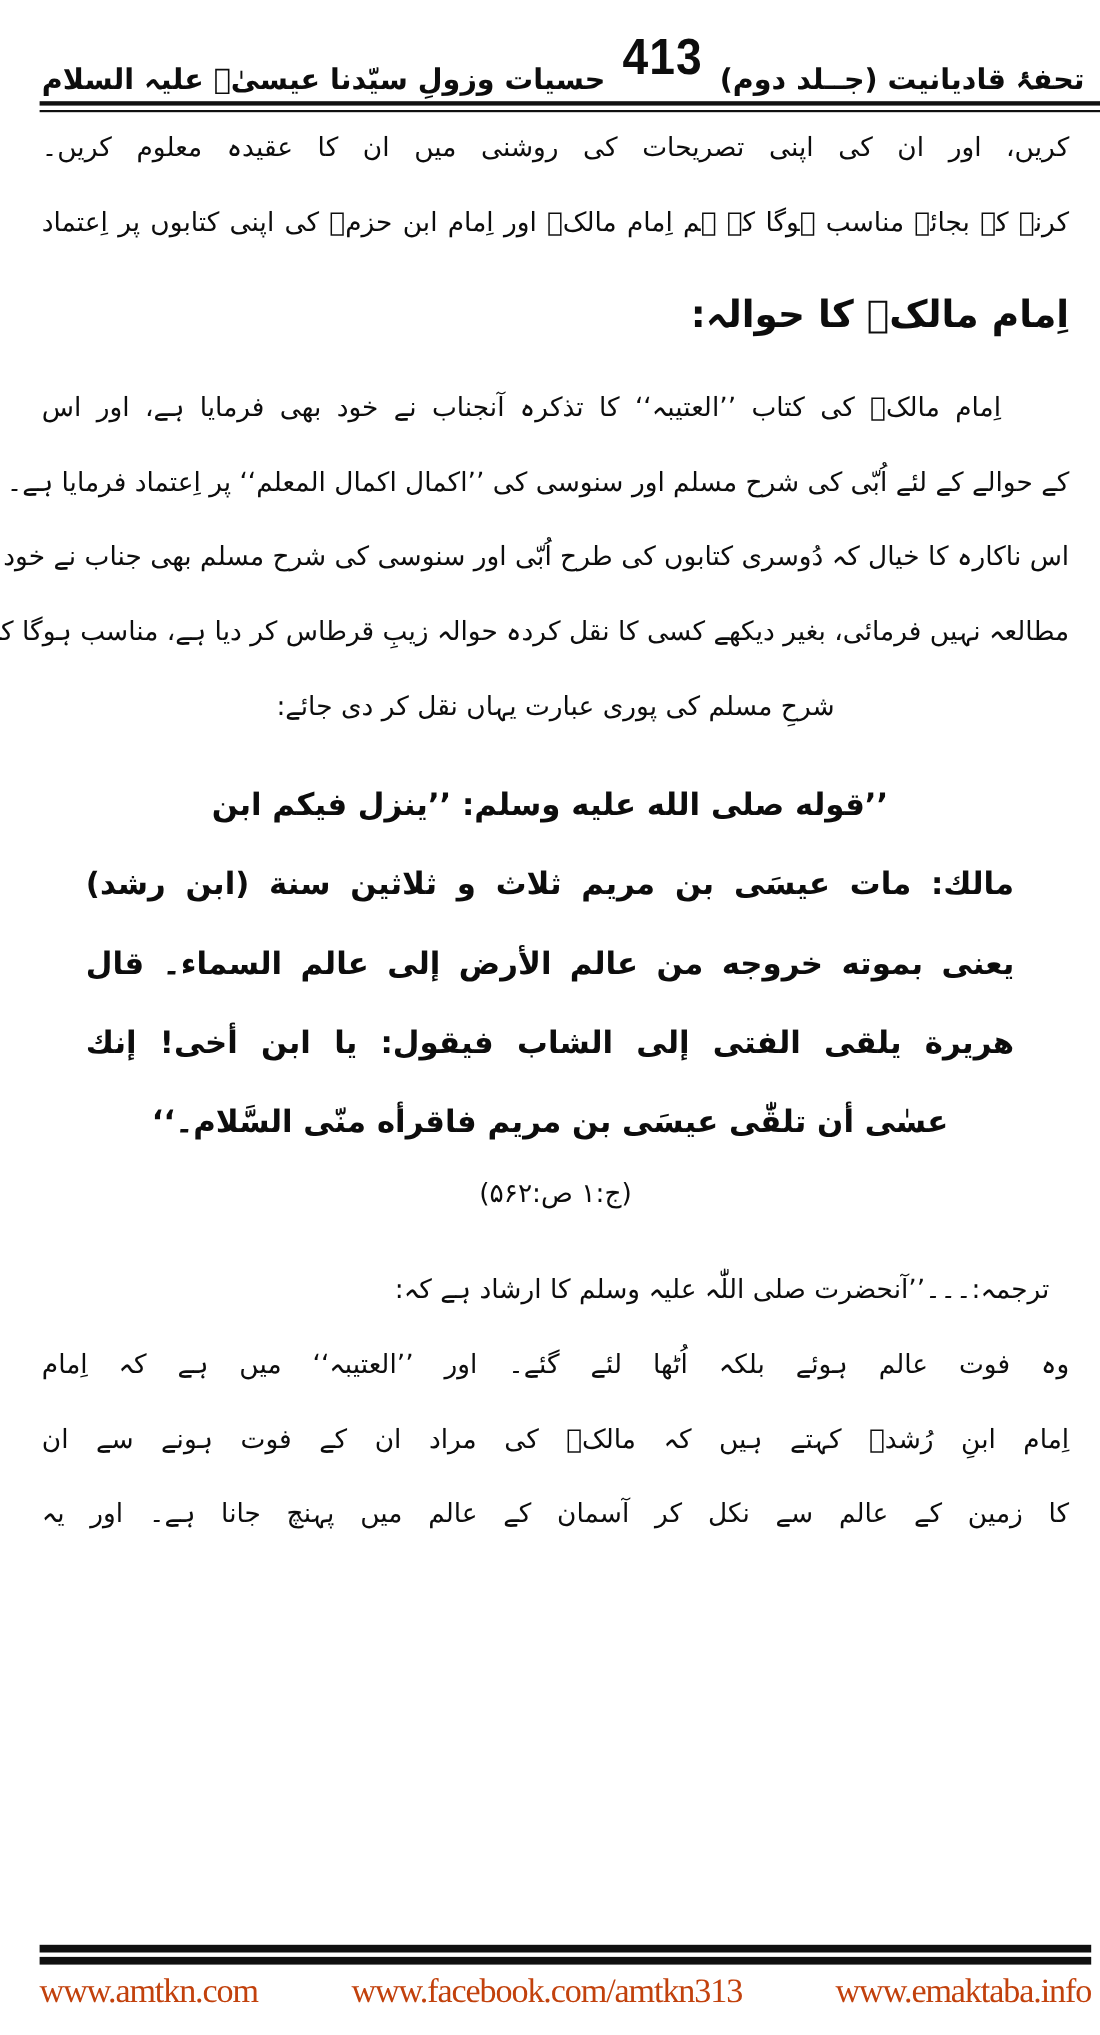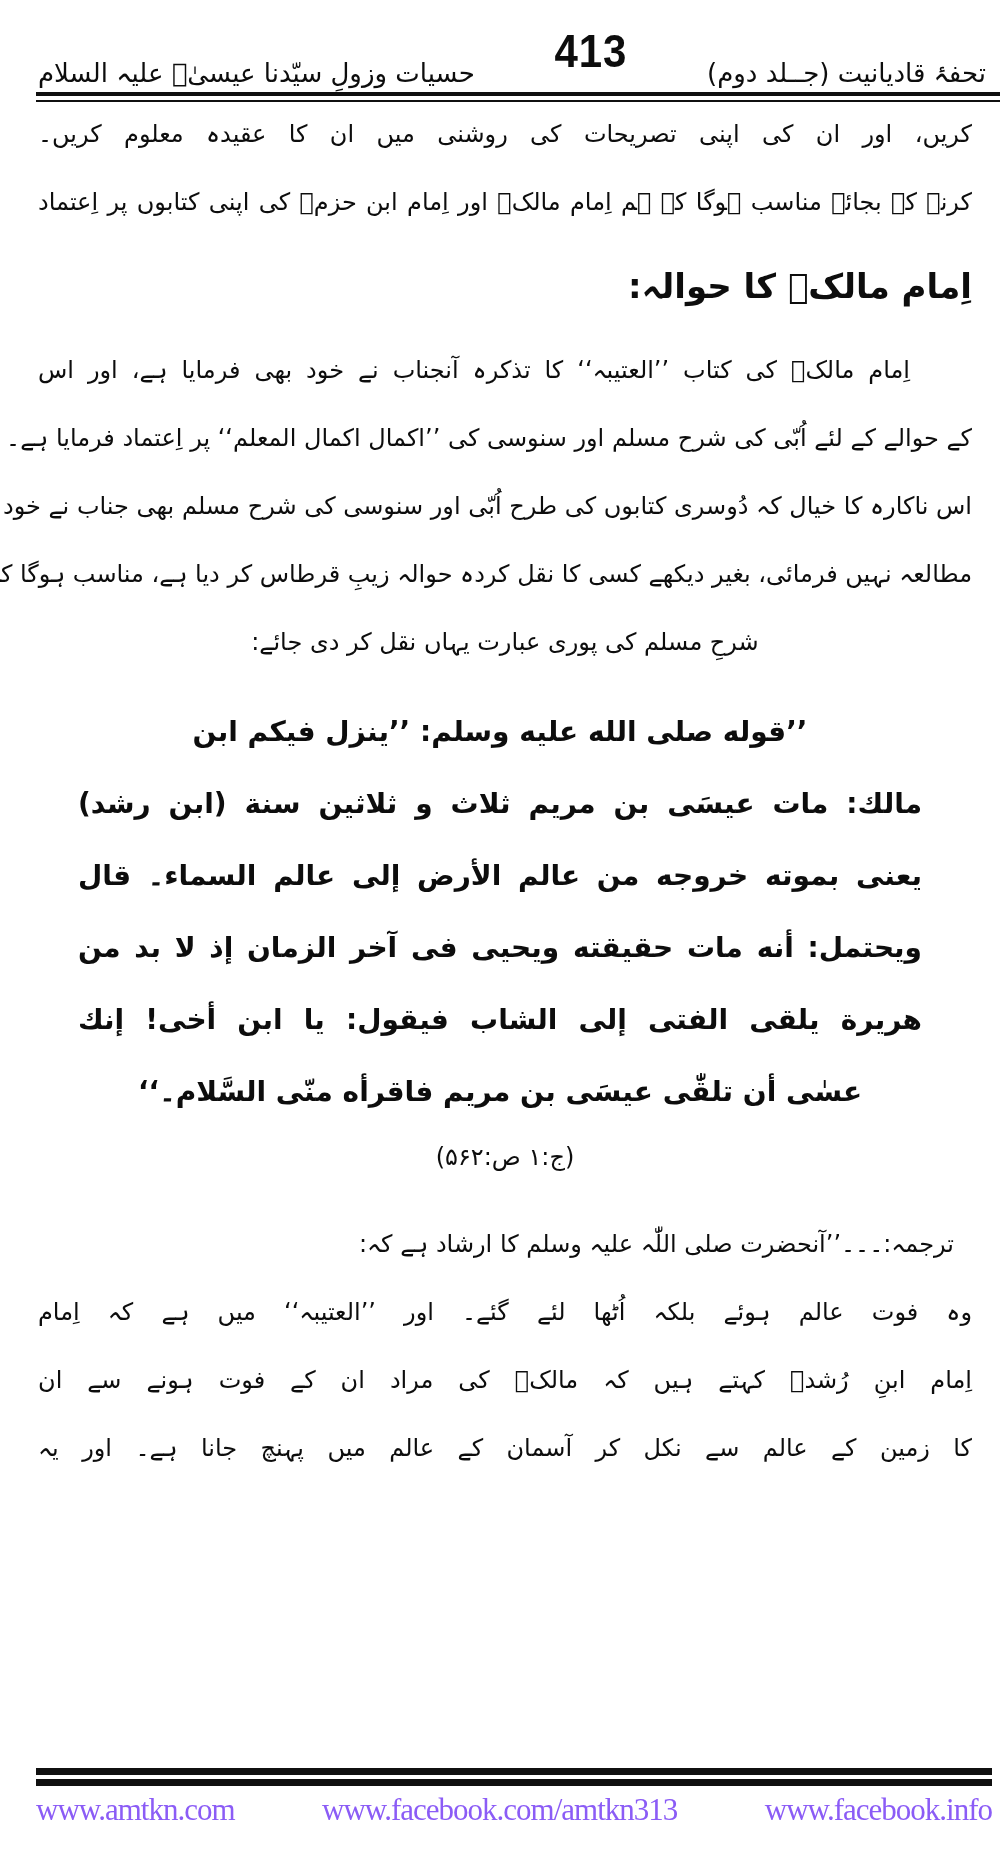--- a/index.html
+++ b/index.html
@@ -7,21 +7,21 @@
     position:relative; width:1000px; height:1850px; margin:0 auto;
     background:#ffffff; color:#0d0d0d; overflow:hidden;
     font-family:"DejaVu Sans", sans-serif;
   }
 
   
   .hdr {
     position:absolute; top:14px; left:38px; right:14px; height:76px;
     display:flex; justify-content:space-between; align-items:center;
   }
-  .hdr .t { font-weight:normal; font-size:26px; white-space:nowrap; direction:rtl;margin-top:41px; }
+  .hdr .t { font-weight:bold; font-size:26px; white-space:nowrap; direction:rtl;margin-top:41px; }
   .hdr .num {
     font-family:"Liberation Sans", sans-serif; font-weight:bold;
     font-size:42px; letter-spacing:1px; transform:scaleY(1.1);
   }
   .hdr-rule {
     position:absolute; top:92px; left:36px; right:0; height:4px;
     border-top:4px solid #101010; border-bottom:2px solid #101010;
   }
 
   
@@ -38,21 +38,21 @@
   .cite { font-size:24px; font-weight:normal; line-height:58px; text-align:center; white-space:nowrap; }
   .tr  { margin-top:24px; }
 
   
   .f-rules { position:absolute; left:36px; right:8px; top:1768px; }
   .f-rules .bar { height:7px; background:#101010; margin-bottom:4px; }
   .f-links {
     position:absolute; left:36px; right:8px; top:1792px;
     display:flex; justify-content:space-between;
     font-family:"Liberation Serif", serif; font-size:31px; letter-spacing:-1px;
-    color:#8b5cf6;
+    color:#c2410c;
   }
 </style>
 </head>
 <body>
 
 <div class="page">
 
   <div class="hdr">
     <span class="t">حسیات وزولِ سیّدنا عیسیٰؑ علیہ السلام</span>
     <span class="num">413</span>
@@ -70,21 +70,20 @@
     <div class="u fill ind">اِمام مالکؒ کی کتاب ’’العتیبہ‘‘ کا تذکرہ آنجناب نے خود بھی فرمایا ہے، اور اس</div>
     <div class="u fill">کے حوالے کے لئے اُبّی کی شرح مسلم اور سنوسی کی ’’اکمال اکمال المعلم‘‘ پر اِعتماد فرمایا ہے۔</div>
     <div class="u fill">اس ناکارہ کا خیال کہ دُوسری کتابوں کی طرح اُبّی اور سنوسی کی شرح مسلم بھی جناب نے خود</div>
     <div class="u fill">مطالعہ نہیں فرمائی، بغیر دیکھے کسی کا نقل کردہ حوالہ زیبِ قرطاس کر دیا ہے، مناسب ہوگا کہ</div>
     <div class="u center">شرحِ مسلم کی پوری عبارت یہاں نقل کر دی جائے:</div>
 
     <div class="arb">
       <div class="a center">’’قوله صلى الله عليه وسلم: ’’ينزل فيكم ابن</div>
       <div class="a fill">مالك: مات عيسَى بن مريم ثلاث و ثلاثين سنة (ابن رشد)</div>
       <div class="a fill">يعنى بموته خروجه من عالم الأرض إلى عالم السماء۔ قال</div>
-      <div class="a fill">ويحتمل: أنه مات حقيقته ويحيى فى آخر الزمان إذ لا بد من</div>
       <div class="a fill">هريرة يلقى الفتى إلى الشاب فيقول: يا ابن أخى! إنك</div>
       <div class="a center">عسٰى أن تلقّٰى عيسَى بن مريم فاقرأه منّى السَّلام۔‘‘</div>
     </div>
 
     <div class="cite">(ج:۱ ص:۵۶۲)</div>
 
     <div class="tr">
       <div class="u right ind-sm">ترجمہ:۔۔۔’’آنحضرت صلی اللّٰہ علیہ وسلم کا ارشاد ہے کہ:</div>
       <div class="u fill">وہ فوت عالم ہوئے بلکہ اُٹھا لئے گئے۔ اور ’’العتیبہ‘‘ میں ہے کہ اِمام</div>
       <div class="u fill">اِمام ابنِ رُشدؒ کہتے ہیں کہ مالکؒ کی مراد ان کے فوت ہونے سے ان</div>
@@ -94,16 +93,16 @@
   </div>
 
   <div class="f-rules">
     <div class="bar"></div>
     <div class="bar"></div>
   </div>
 
   <div class="f-links">
     <span>www.amtkn.com</span>
     <span>www.facebook.com/amtkn313</span>
-    <span>www.facebook.info</span>
+    <span>www.emaktaba.info</span>
   </div>
 
 </div>
 
 </body></html>

